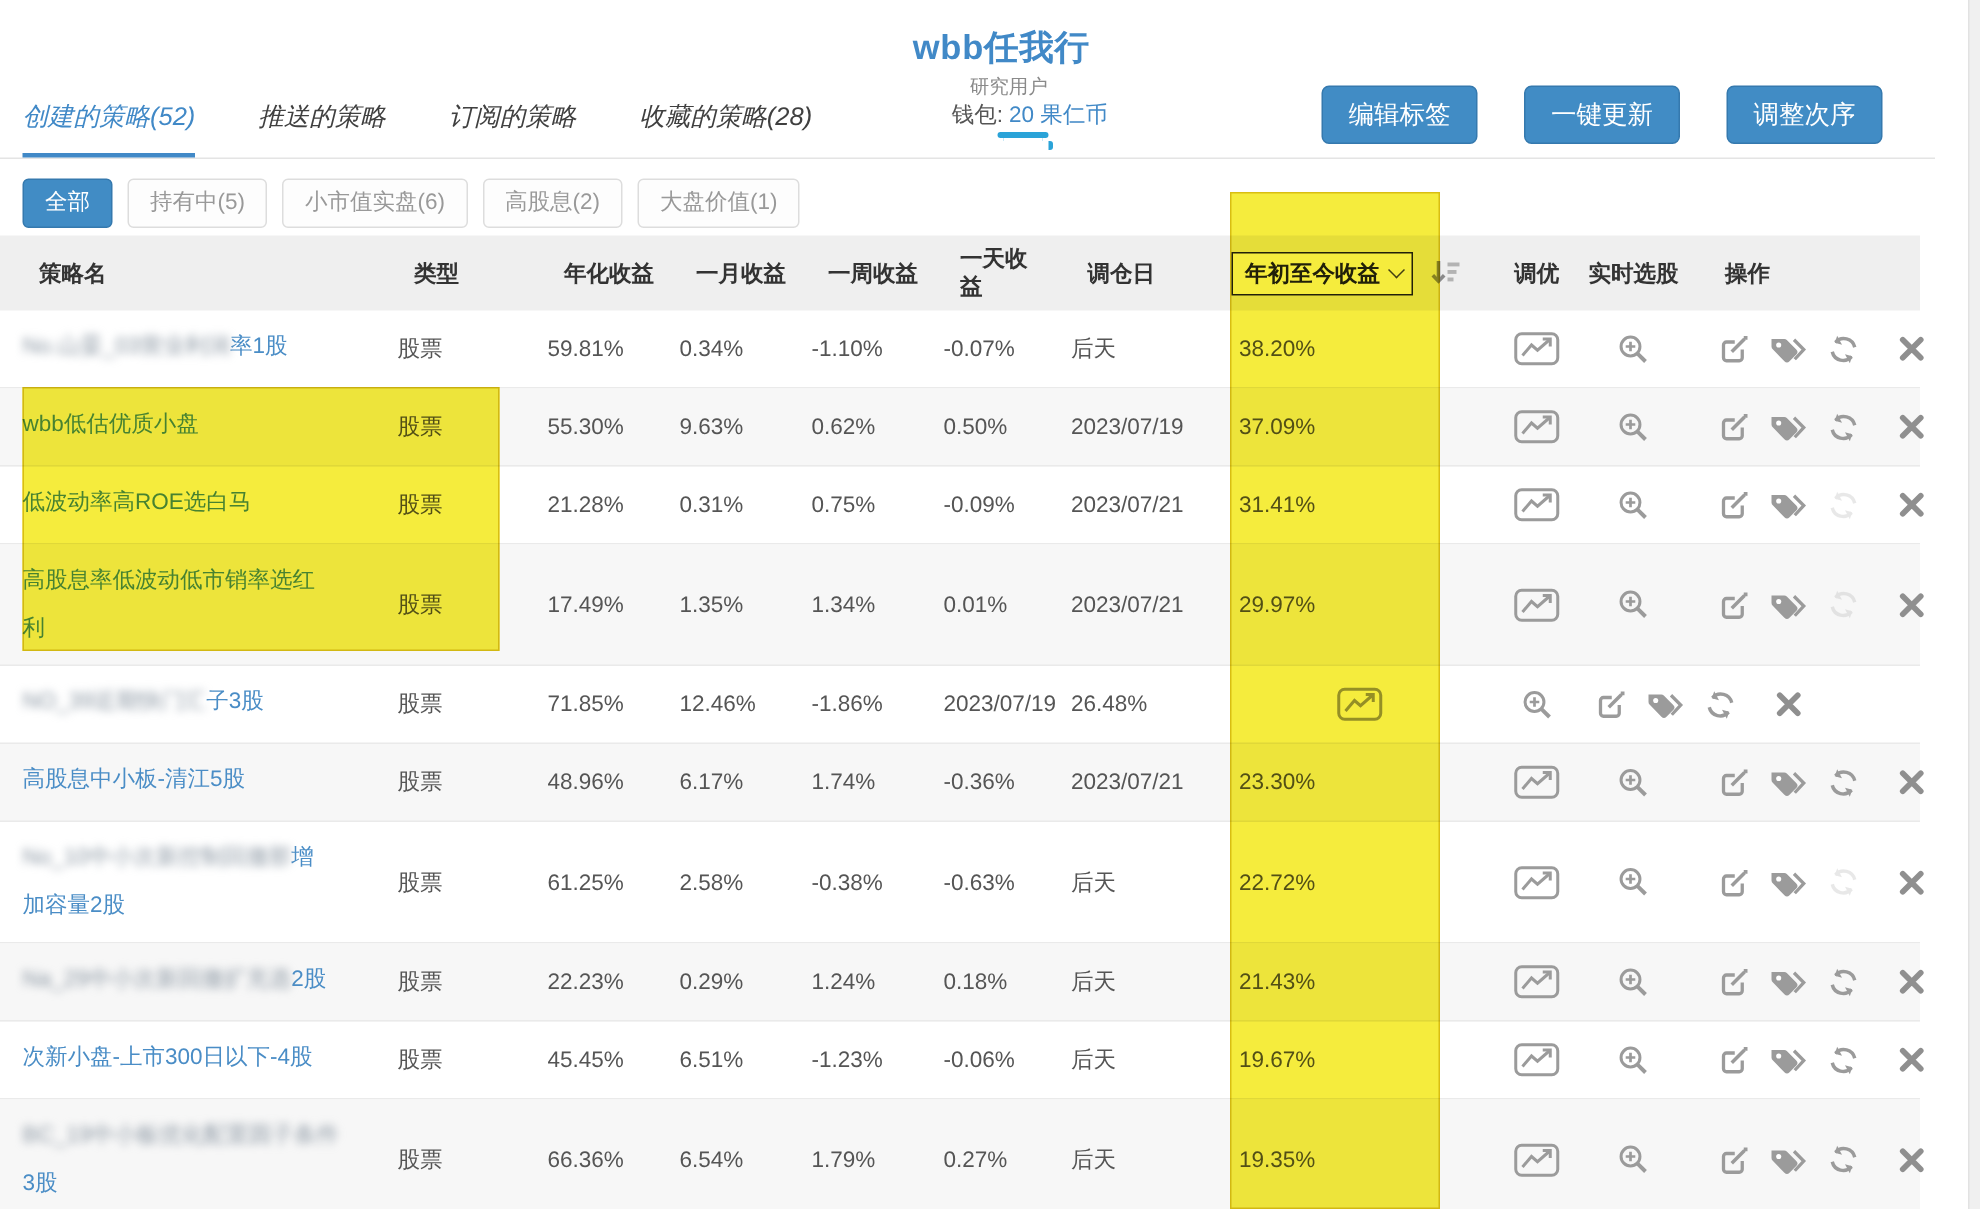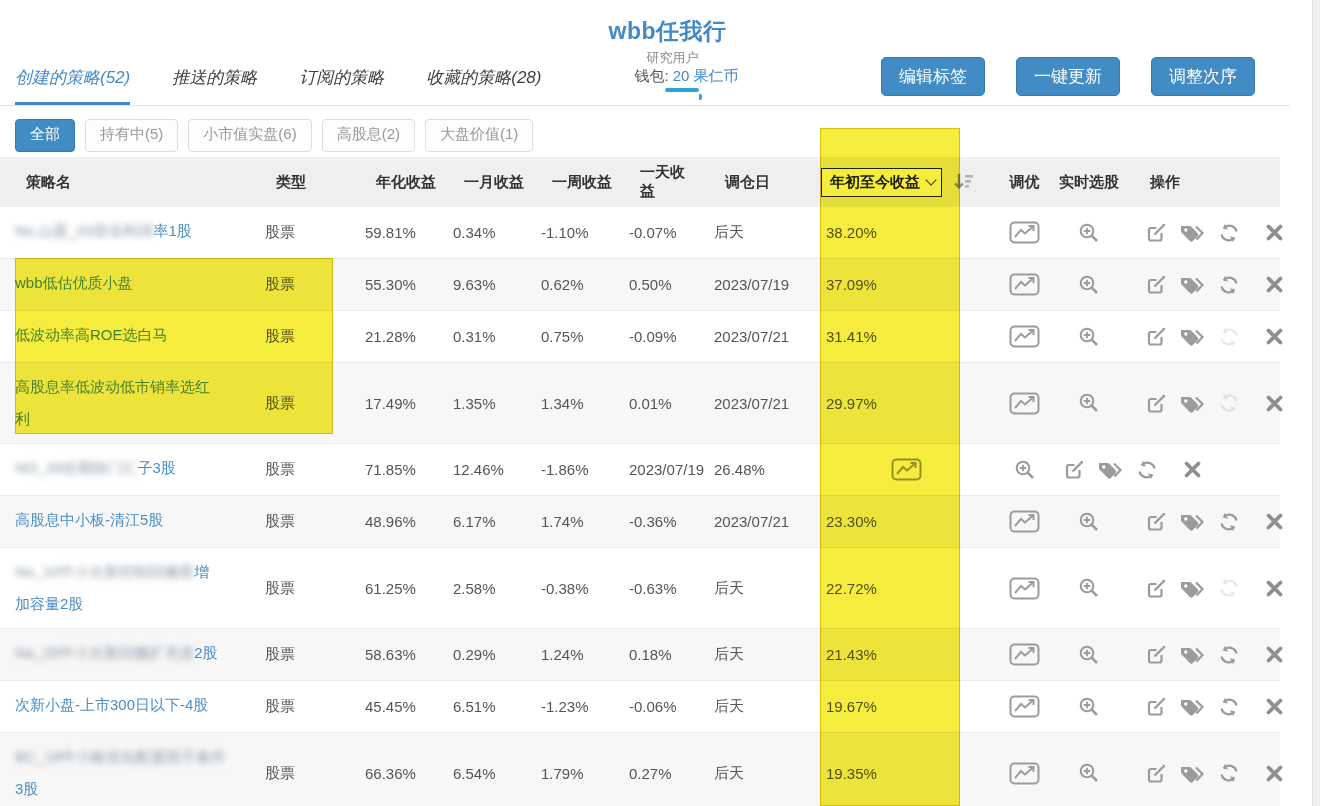--- a/index.html
+++ b/index.html
@@ -524,21 +524,21 @@
           <span class="icon-btn icon-close">
             <svg width="19" height="19" viewBox="0 0 19 19">
               <path d="M3.5 3.5 L15.5 15.5 M15.5 3.5 L3.5 15.5" stroke="#8f8f8f" stroke-width="3.8" stroke-linecap="round" fill="none"></path>
             </svg>
           </span>
         </div>
       </div>
       <div class="grid row">
         <div class="cell-name"><span class="blur-text">Na_29中小次新回撤扩充选</span><a class="name-link">2股</a></div>
         <div class="cell-pad">股票</div>
-        <div class="cell-pad">58.63%</div>
+        <div class="cell-pad">22.23%</div>
         <div class="cell-pad">0.29%</div>
         <div class="cell-pad">1.24%</div>
         <div class="cell-pad">0.18%</div>
         <div class="cell-pad">后天</div>
         <div class="cell-pad">21.43%</div>
         <div class="icon-cell">
           <span class="icon-btn">
             <svg width="31" height="23" viewBox="0 0 31 23">
               <rect x="1.5" y="1.5" width="28" height="20" rx="4" stroke="#9b9b9b" stroke-width="2" fill="none"></rect>
               <path d="M6 16 L12 9 L16 12.5 L24 5.5" stroke="#9b9b9b" stroke-width="2" fill="none"></path>

